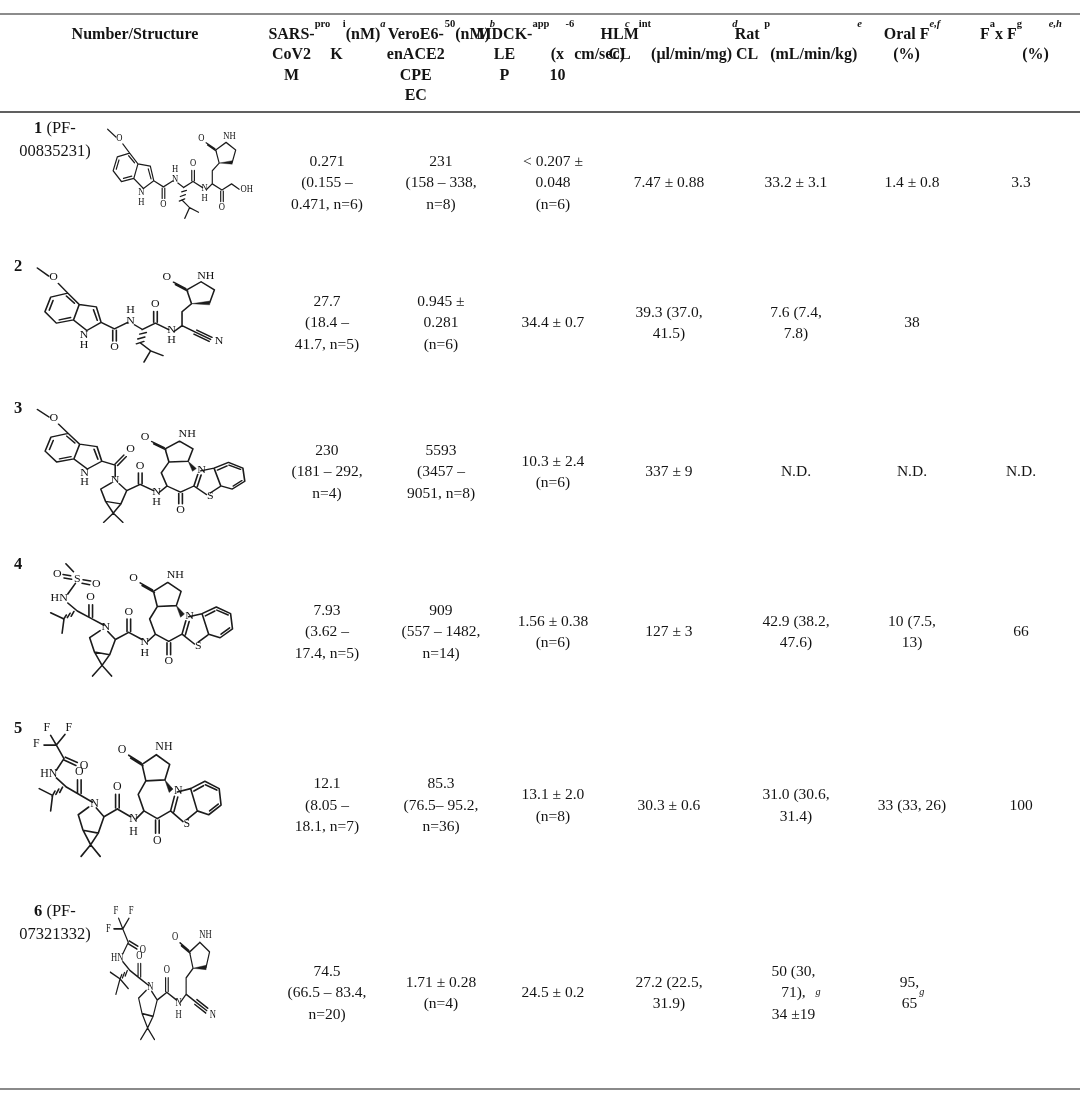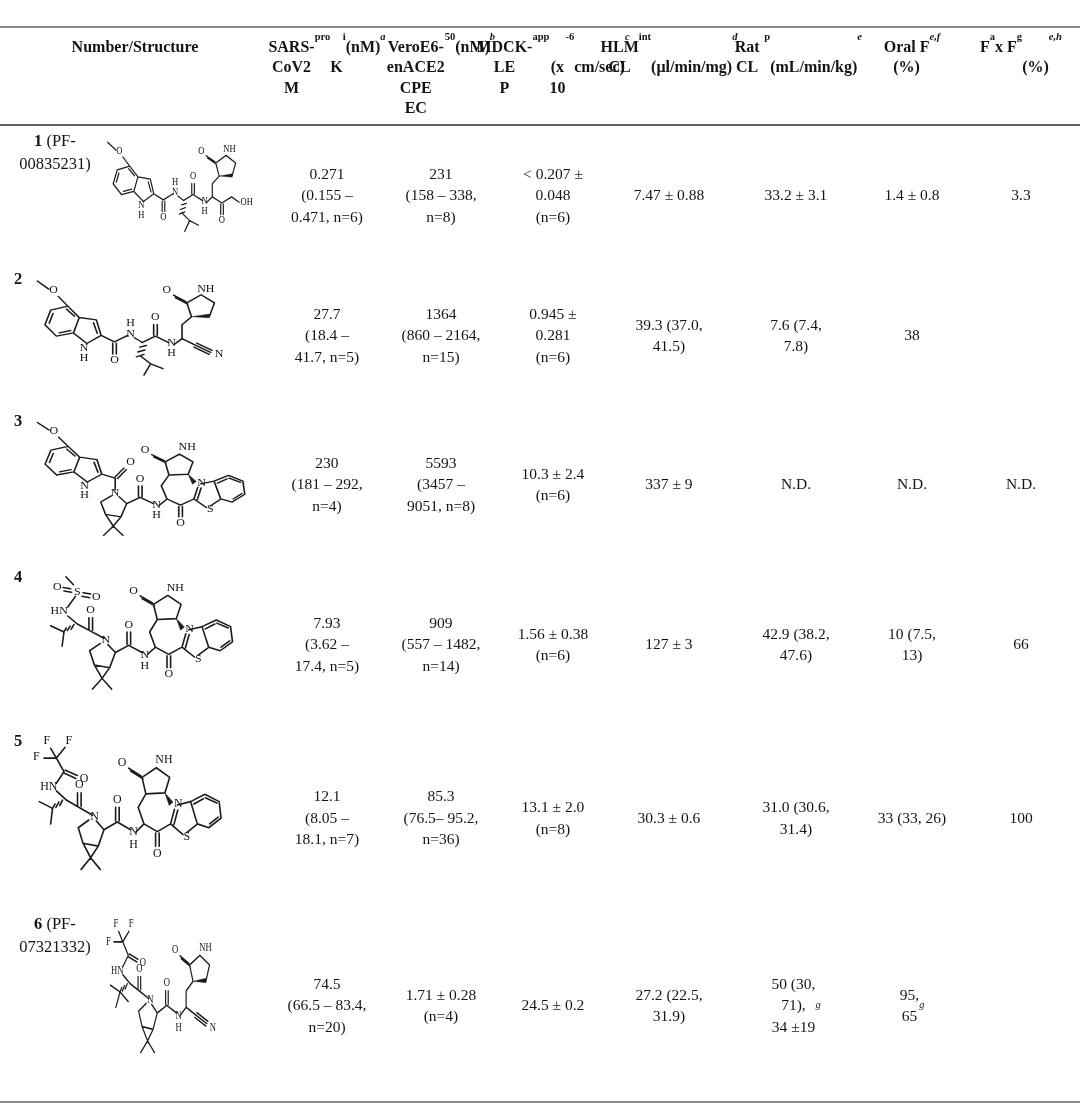--- a/index.html
+++ b/index.html
@@ -1,17 +1,17 @@
 <!DOCTYPE html>
 <html><head>
 <meta charset="utf-8">
 <style>
   html,body{margin:0;padding:0;background:#ffffff;}
   body{width:1080px;height:1103px;overflow:hidden;font-family:"Liberation Serif","DejaVu Serif",serif;color:#141414;}
-  .table{margin-top:26px;border-top:2.5px solid #8c8c8c;}
+  .table{margin-top:13px;border-top:2.5px solid #8c8c8c;}
   .row{display:grid;grid-template-columns:270px 114px 114px 110px 122px 132px 100px 118px;}
   .hdr{height:96px;border-bottom:2.5px solid #606060;}
   .hdr .cell{align-items:flex-start;padding-top:9px;font-weight:bold;font-size:16px;line-height:1.28;}
   .cell{display:flex;align-items:center;justify-content:center;text-align:center;font-size:15.5px;line-height:1.38;}
   .struct{flex-direction:row;align-items:flex-start;justify-content:flex-start;padding:4px 0 0 14px;}
   .struct-label{font-size:16.5px;margin-bottom:1px;}
   .struct-label .num{font-weight:bold;}
   .r1{height:138px;} .r2{height:142px;} .r3{height:156px;}
   .r4{height:164px;} .r5{height:183px;} .r6{height:192px;}
   .rows{border-bottom:2.5px solid #8a8a8a;}
@@ -84,22 +84,22 @@
         <text x="112" y="85">N</text>
         <text x="138" y="64">O</text>
         <text x="155" y="96">N</text>
         <text x="155" y="109">H</text>
         <text x="150" y="31">O</text>
         <text x="191" y="29">NH</text>
         <text x="205" y="110">N</text>
       </svg>
     </div>
     <div class="cell">27.7<br>(18.4 –<br>41.7, n=5)</div>
-    <div class="cell">1364<br>(860 – 2164,<br>n=15)</div>
     <div class="cell">0.945 ±<br>0.281<br>(n=6)</div>
+    <div class="cell">34.4 ± 0.7</div>
     <div class="cell">39.3 (37.0,<br>41.5)</div>
     <div class="cell">7.6 (7.4,<br>7.8)</div>
     <div class="cell">38</div>
   </div>
 
   <div class="row r3">
     <div class="cell struct">
       <div class="struct-label"><span class="num">3</span><span></span></div>
       <svg class="mol" viewBox="0 0 250 168" width="240" height="130" preserveAspectRatio="none">
         <path d="M14,16 L26,26 M36,35 L46,47 M46,47 L28,52 L22,70 L34,84 L52,80 L58,61 Z M30.5,56 L26.5,68 M37,80 L49,77 M53,59.5 L44.5,50.5 M58,61 L76,64 M76,64 L81,83 M81,83 L66,93 M66,93 L52,80 M73,67.5 L77,80.5 M81,83 L95,88 M95,86.5 L104,75 M97.5,88.5 L106.5,77 M95,88 L95,103 M91,111 L80,119 M80,119 L85,135 M85,135 L101,138 M101,138 L107,121 M107,121 L99,112 M85,135 L93,150 M101,138 L93,150 M93,150 L83,162 M93,150 L103,162 M107,121 L121,113 M119.2,112 L119.2,98 M123,112 L123,98 M121,113 L135,121 M141,123 L149,115 M149,115 L143,98 M143,98 L151,84 M151,84 L147,67 M147,67 L162,57 M162,57 L176,67 M176,67 L171,83 M171,83 L151,84 M146,65.5 L133,57.5 M148,68.5 L135,60.5 M149,115 L163,123 M161.2,124.5 L161.2,138 M165,124.5 L165,138 M163,123 L177,115 M177,115 L181,100 M180.5,115.8 L184.5,100.8 M177,115 L190,126 M194,124 L204,116 M184,95.5 L198,92 M198,92 L213,84.5 L228,92 L230,109 L217,119 L205,115 Z M213.5,88 L225.5,93.5 M227,108 L218,115 M201.5,94.5 L211.5,89"></path>

